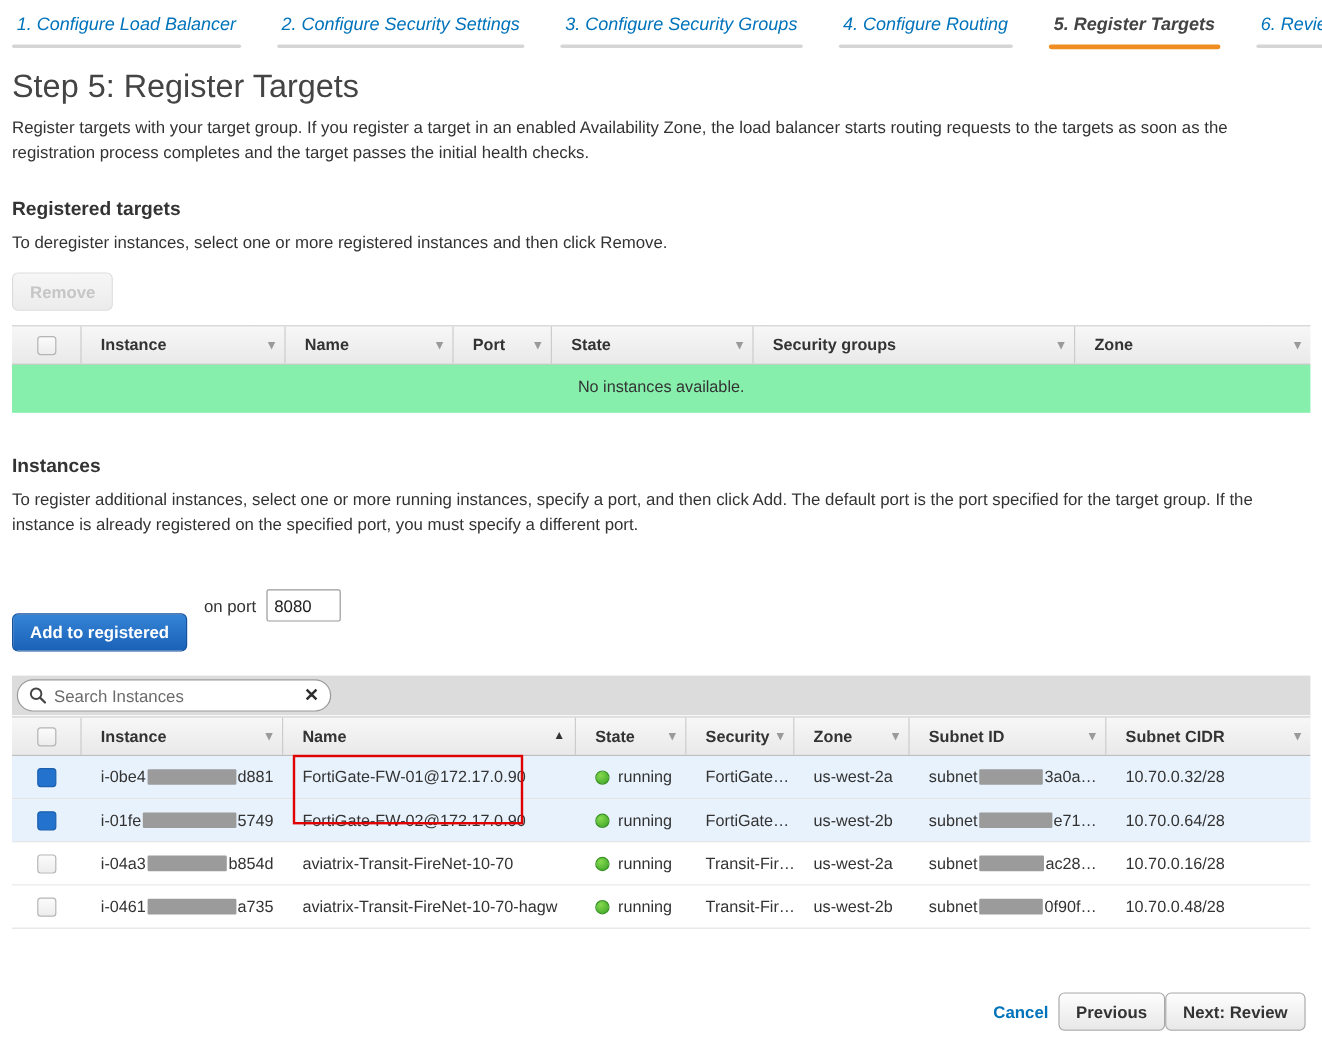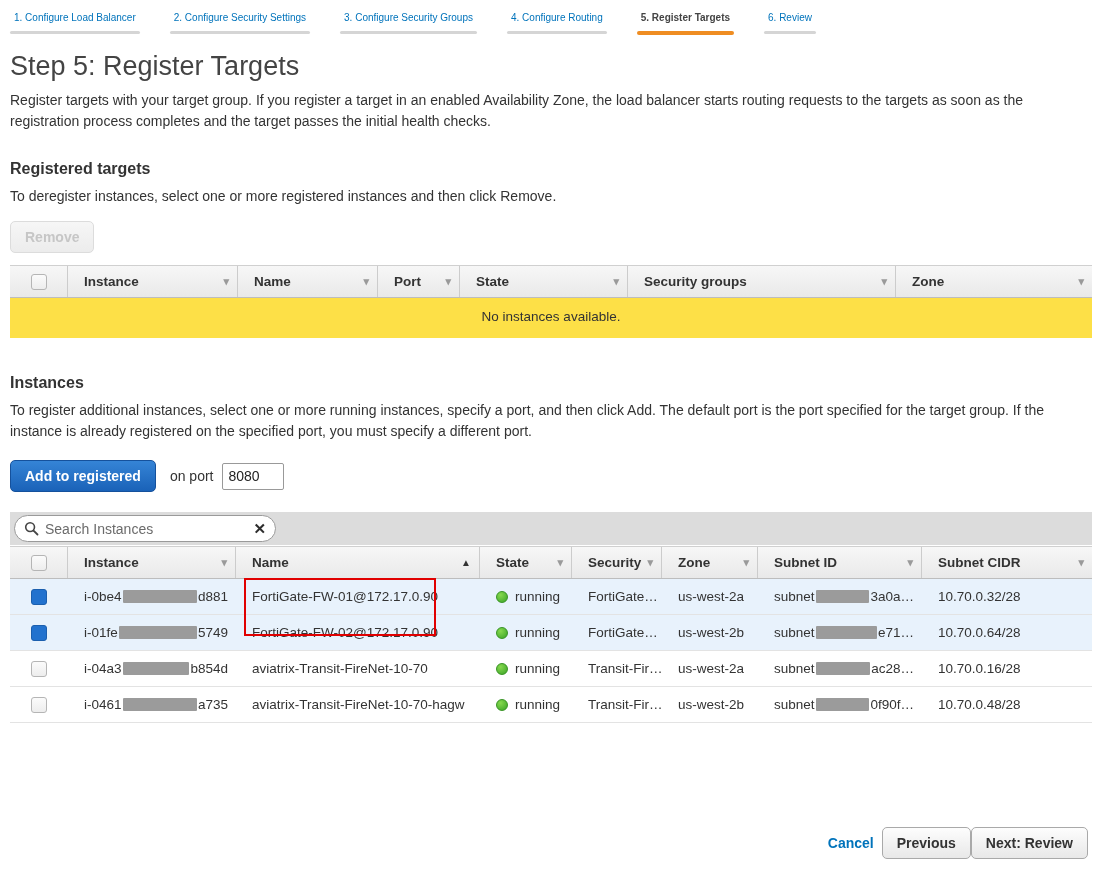--- a/index.html
+++ b/index.html
@@ -4,37 +4,37 @@
 <style>
   * { margin:0; padding:0; box-sizing:border-box; }
   html,body { background:#fff; }
   body { font-family:"Liberation Sans", sans-serif; color:#333; }
   .page { position:relative; width:1102px; height:880px; background:#fff; overflow:hidden; }
   .content { padding:0 10px; }
 
   
   .tabs { display:flex; gap:30px; padding:12px 0 0 0; }
   .tab { cursor:pointer; }
-  .tab .tab-label { display:block; font-size:10px; color:#0073bb; padding:0 4px 8px 4px; white-space:nowrap; }
+  .tab .tab-label { display:block; font-size:15px; color:#0073bb; padding:0 4px 8px 4px; white-space:nowrap;font-style:italic; }
   .tab .tab-underline { display:block; height:3px; background:#d5d5d5; border-radius:2px; }
   .tab.active .tab-label { color:#444; font-weight:bold; }
   .tab.active .tab-underline { height:4px; background:#ef8d22; }
 
   
   h1 { font-size:27px; font-weight:400; color:#444; margin:16px 0 8px 0; }
   .page-desc { font-size:14px; line-height:21px; color:#333; }
   h2 { font-size:16px; font-weight:bold; color:#333; margin:28px 0 8px 0; }
   .sec-desc { font-size:14px; line-height:21px; color:#333; margin-bottom:14px; }
 
   
   .btn { display:inline-block; font-family:inherit; font-size:14px; font-weight:bold; color:#333;
          background:linear-gradient(#fdfdfd,#e8e8e8); border:1px solid #a9a9a9; border-radius:5px;
          padding:7px 14px; cursor:pointer; }
   .btn.disabled { color:#c6c6c6; background:linear-gradient(#f6f6f6,#ececec); border-color:#dcdcdc; cursor:default; }
-  .btn.primary { color:#fff; background:linear-gradient(#3584d6,#1a62b8); border:1px solid #15519c; }
+  .btn.primary { color:#fff; background:linear-gradient(#3584d6,#1a62b8); border:1px solid #15519c;margin-top:45px; }
 
   .add-row { display:flex; align-items:center; margin:18px 0 10px 0; }
   .port-label { font-size:14px; color:#333; margin:0 8px 0 14px; }
   .port-input { width:62px; height:27px; border:1px solid #999; border-radius:2px; font-size:14px;
                 padding:0 6px; font-family:inherit; color:#222; }
 
   
   .table { width:1082px; font-size:13.5px; margin-top:20px; }
   .thead { display:flex; align-items:stretch; height:33px;
            background:linear-gradient(#f7f7f7,#e9e9e9); border-top:1px solid #d0d0d0; border-bottom:1px solid #bdbdbd; }
@@ -49,21 +49,21 @@
               border:1px solid #b5b5b5; display:inline-block; cursor:pointer; }
   .checkbox.checked { background:#2272ce; border-color:#1b5fae; }
 
   
   .t1-c1 { width:170px; min-width:170px; }
   .t1-c2 { width:140px; min-width:140px; }
   .t1-c3 { width:82px;  min-width:82px; }
   .t1-c4 { width:168px; min-width:168px; }
   .t1-c5 { width:268px; min-width:268px; }
   .t1-c6 { flex:1; }
-  .empty-msg { text-align:center; padding:11px 0 14px 0; font-size:13.5px; color:#333; background:#fde047; }
+  .empty-msg { text-align:center; padding:11px 0 14px 0; font-size:13.5px; color:#333; background:#86efac; }
 
   
   .search-band { width:1082px; background:#dcdcdc; padding:3px 4px; border-bottom:1px solid #fff; }
   .search-box { display:flex; align-items:center; width:262px; height:27px; background:#fff;
                 border:1px solid #9a9a9a; border-radius:14px; padding:0 9px; }
   .search-box svg { flex:none; }
   .search-input { flex:1; border:none; outline:none; font-size:14px; color:#444; margin-left:6px;
                   font-family:inherit; min-width:0; background:transparent; }
   .search-input::placeholder { color:#6b6b6b; opacity:1; }
   .clear-x { font-size:15px; font-weight:bold; color:#2d2d2d; cursor:pointer; line-height:1; }

